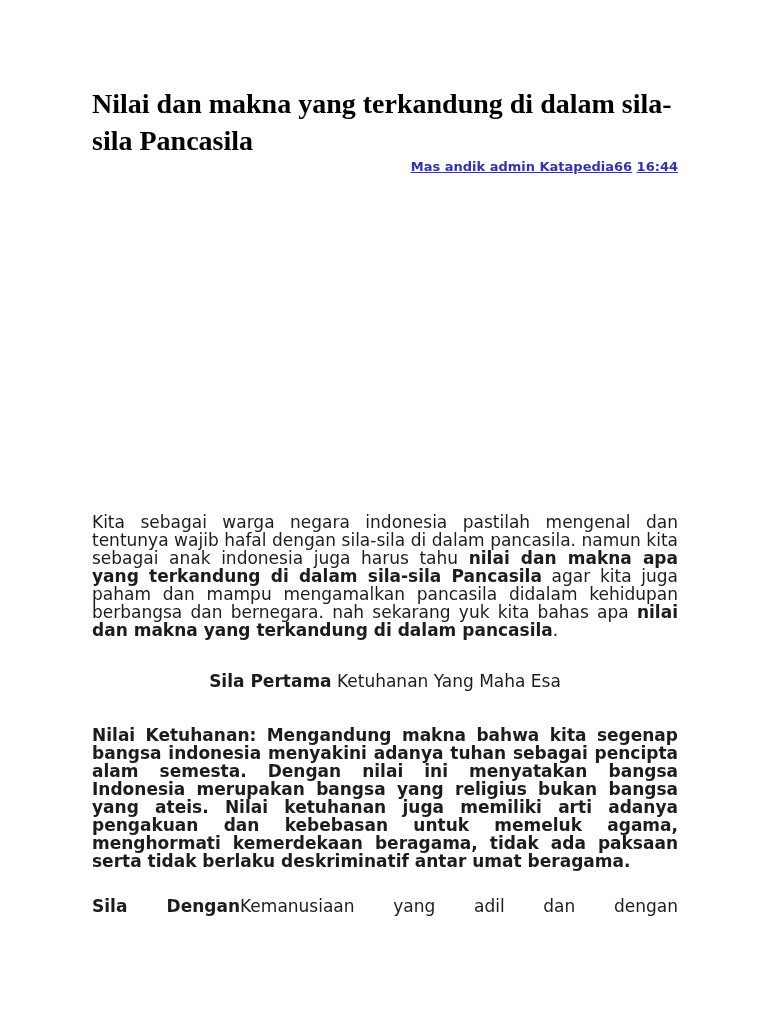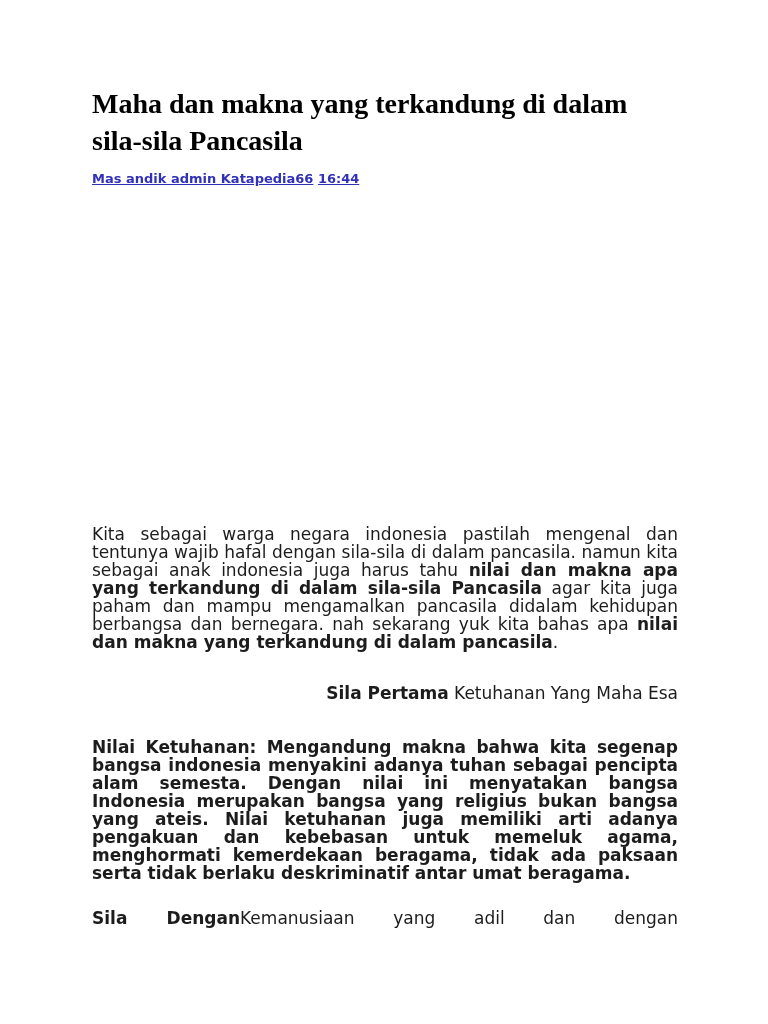--- a/index.html
+++ b/index.html
@@ -20,56 +20,56 @@
   }
   .title{
     margin:85px 0 0 0;
     font-family:"Liberation Serif", serif;
     font-weight:bold;
     font-size:28px;
     line-height:37px;
     color:var(--title-black);
   }
   .byline{
-    margin-top:12px;
     font-family:"DejaVu Sans", sans-serif;
     font-weight:bold;
     font-size:13px;
     line-height:16px;
+    text-align:right;
   }
   .byline a{
     color:var(--link-blue);
     text-decoration:underline;
     cursor:pointer;
   }
   .body-par{
     margin:0;
     font-family:"DejaVu Sans", sans-serif;
     font-size:17px;
     line-height:18px;
     color:var(--body-text);
     text-align:justify;
   }
   .body-par b{font-weight:bold;}
   .intro{margin-top:338px;}
-  .sila1-heading{margin-top:33px;text-align:right;}
+  .sila1-heading{margin-top:33px;text-align:center;}
   .sila1-body{margin-top:36px;font-weight:bold;}
   .sila2{margin-top:27px;}
   .force-line{
     display:block;
     text-align:justify;
     text-align-last:justify;
   }
 </style>
 </head>
 <body>
 
 <div class="page">
 
-  <h1 class="title">Maha dan makna yang terkandung di dalam sila-sila Pancasila</h1>
+  <h1 class="title">Nilai dan makna yang terkandung di dalam sila-sila Pancasila</h1>
 
   <div class="byline"><a href="#">Mas andik admin Katapedia66</a> <a href="#">16:44</a></div>
 
   <p class="body-par intro"><span>Kita sebagai warga negara indonesia pastilah mengenal dan tentunya wajib hafal dengan sila-sila di dalam pancasila. namun kita sebagai anak indonesia juga harus tahu </span><b>nilai dan makna apa yang terkandung di dalam sila-sila Pancasila</b><span> agar kita juga paham dan mampu mengamalkan pancasila didalam kehidupan berbangsa dan bernegara. nah sekarang yuk kita bahas apa </span><b>nilai dan makna yang terkandung di dalam pancasila</b><span>.</span></p>
 
   <p class="body-par sila1-heading"><b>Sila Pertama</b><span> Ketuhanan Yang Maha Esa</span></p>
 
   <p class="body-par sila1-body">Nilai Ketuhanan: Mengandung makna bahwa kita segenap bangsa indonesia menyakini adanya tuhan sebagai pencipta alam semesta. Dengan nilai ini menyatakan bangsa Indonesia merupakan bangsa yang religius bukan bangsa yang ateis. Nilai ketuhanan juga memiliki arti adanya pengakuan dan kebebasan untuk memeluk agama, menghormati kemerdekaan beragama, tidak ada paksaan serta tidak berlaku deskriminatif antar umat beragama.</p>
 
   <p class="body-par sila2"><span class="force-line"><b>Sila Dengan</b><span>Kemanusiaan yang adil dan dengan</span></span></p>

